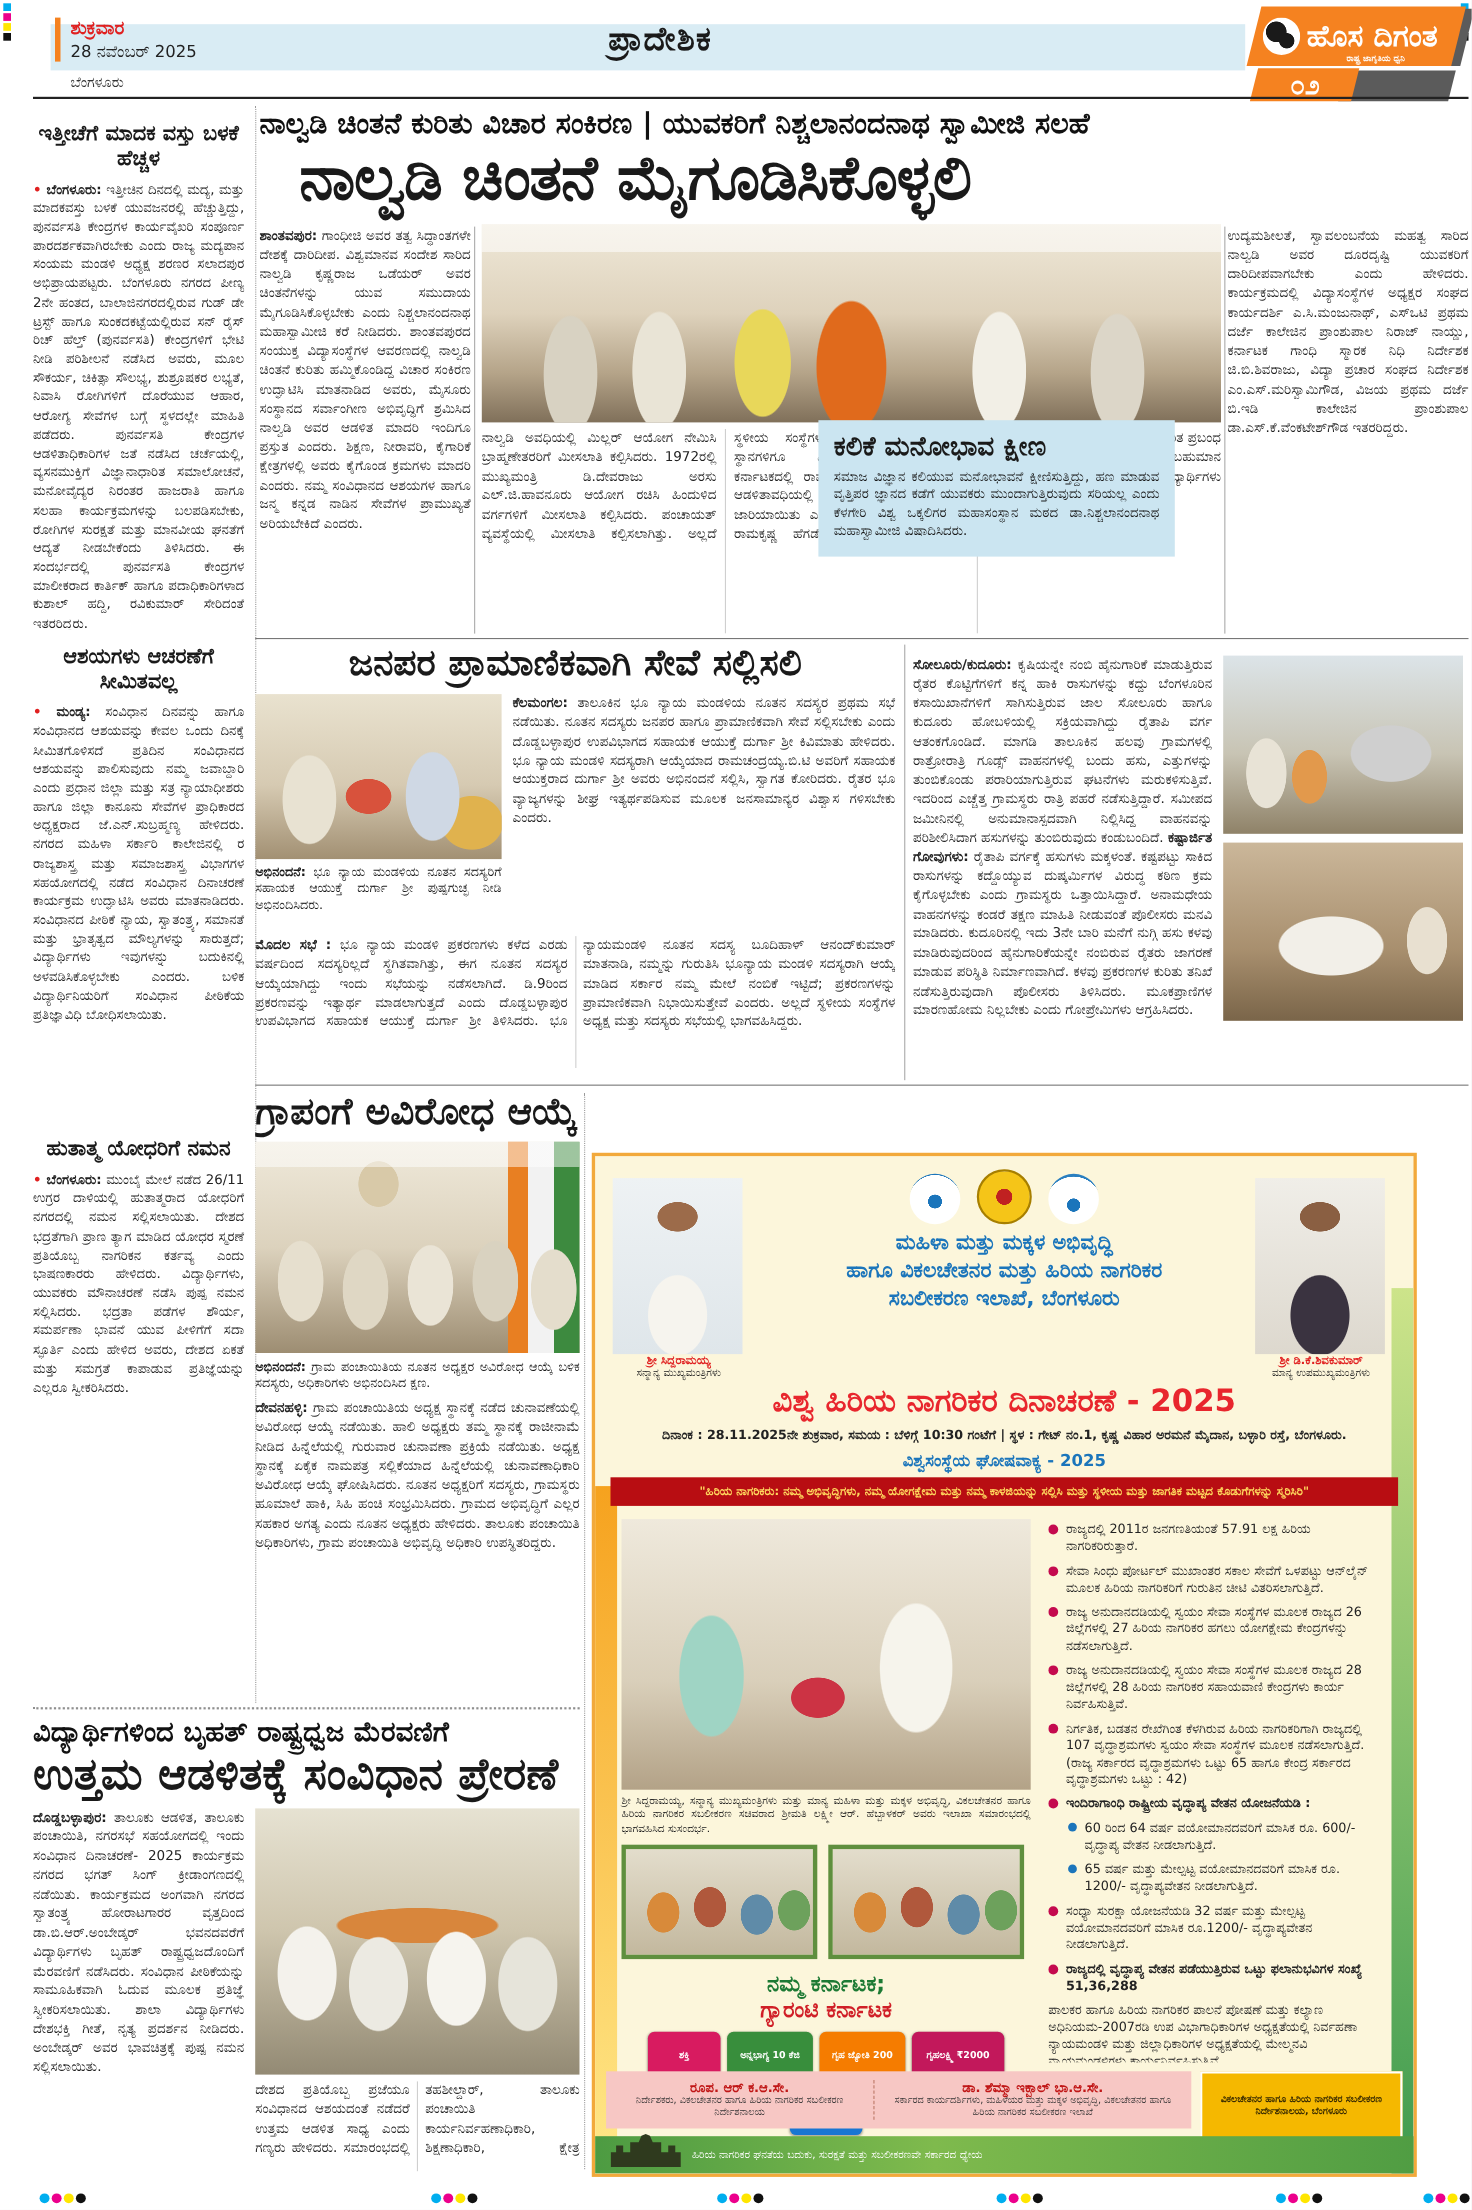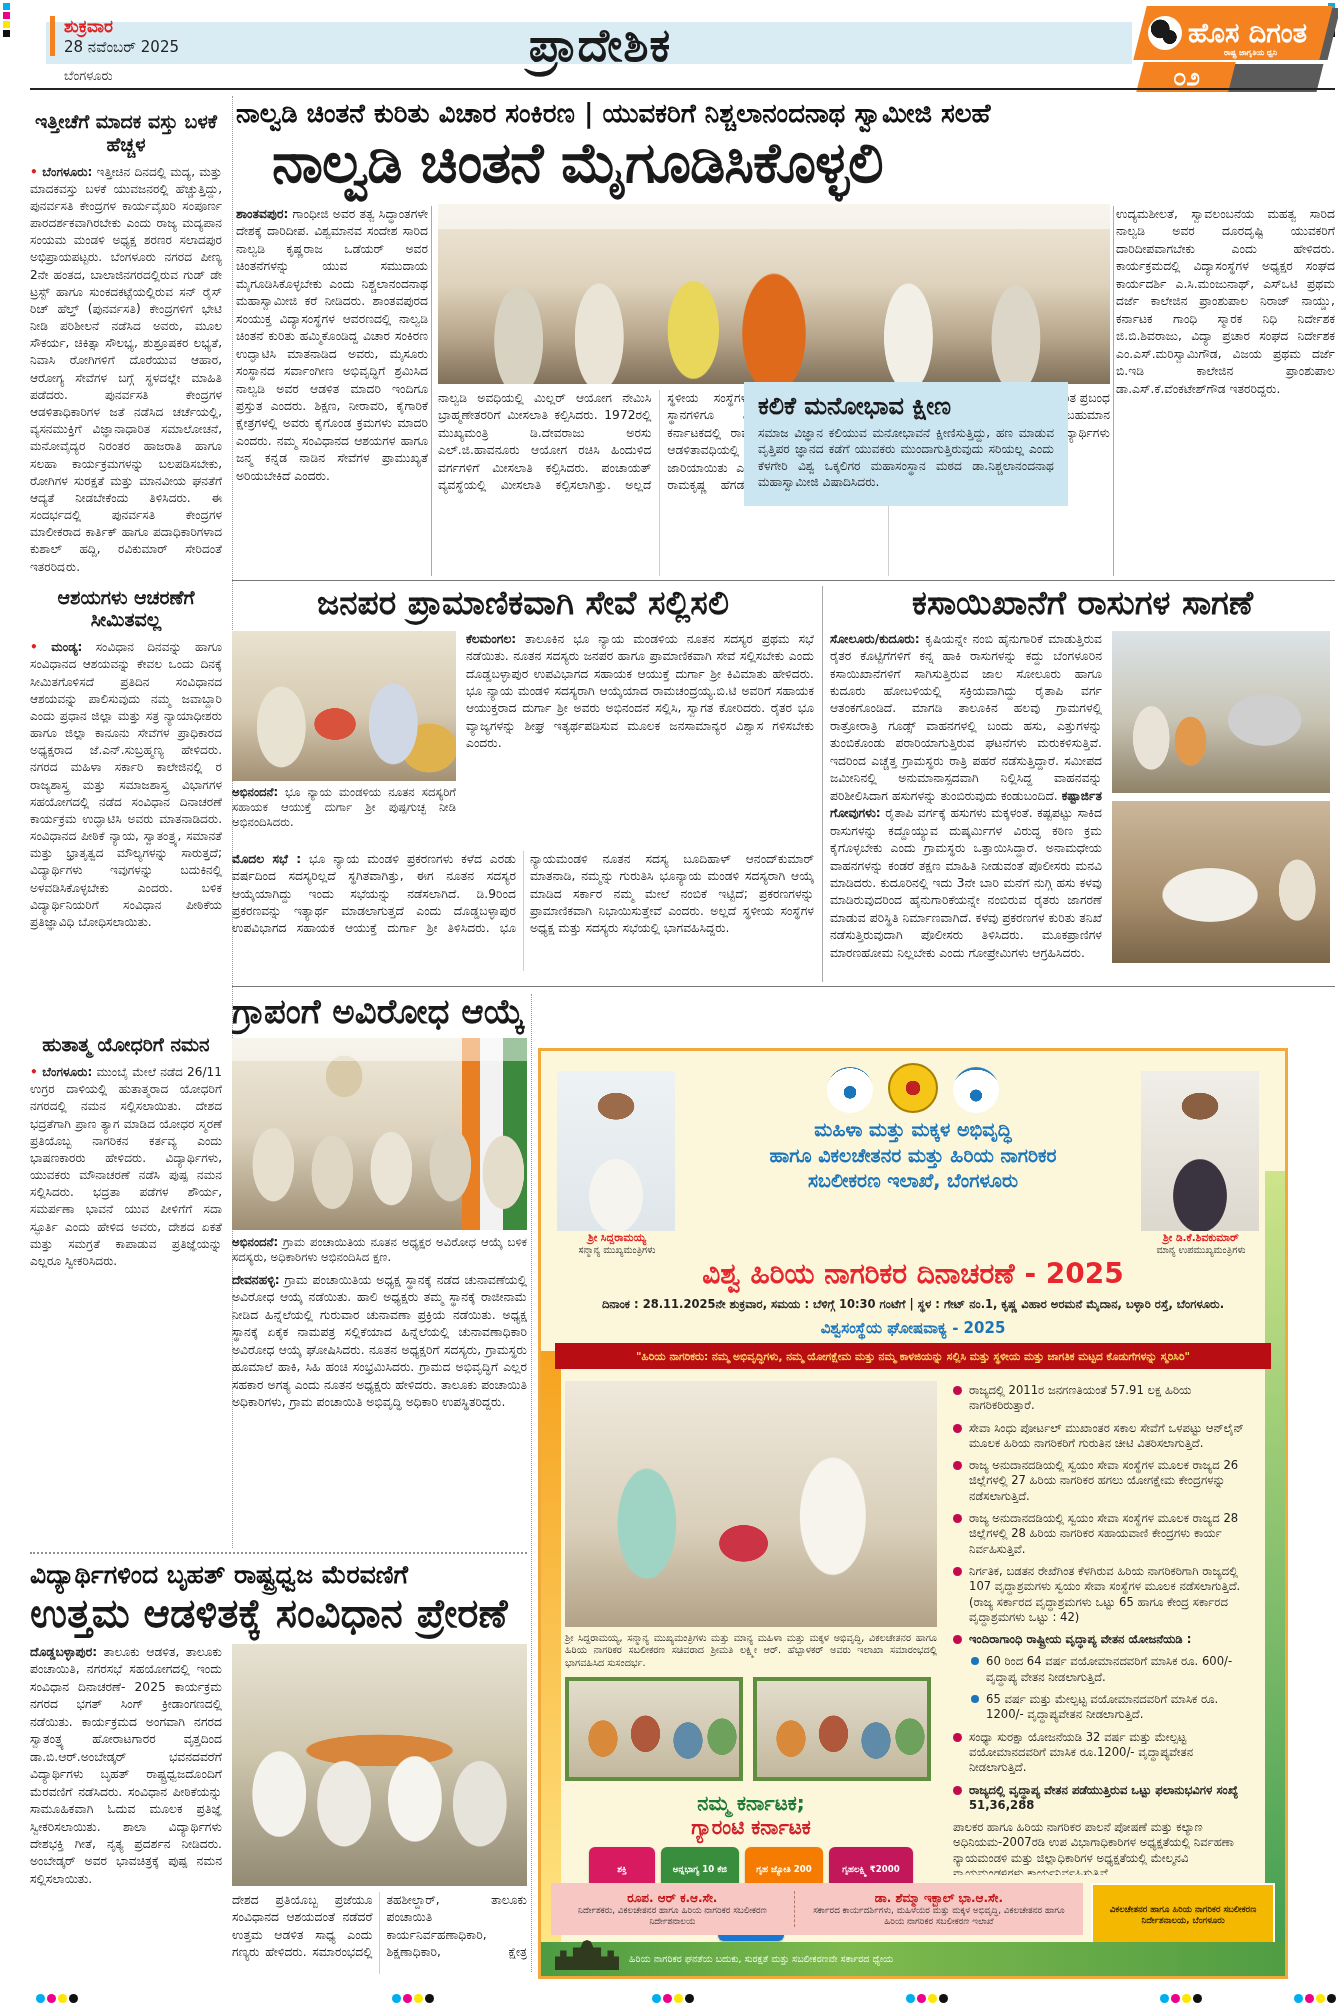--- a/index.html
+++ b/index.html
@@ -7,21 +7,21 @@
         font-family:"DejaVu Sans","Liberation Sans",sans-serif;color:#1a1a1a;overflow:hidden;}
   .abs{position:absolute;}
   .b{font-weight:bold;}
   .just{text-align:justify;text-justify:inter-word;}
   .body-txt{font-size:12.3px;line-height:1.42;color:#222;overflow:hidden;}
   .dateline{font-weight:bold;}
   .center{text-align:center;}
   .clip{overflow:hidden;}
   
   .band{background:#D9ECF4;}
-  .section-title{font-size:46px;font-weight:bold;letter-spacing:1px;}
+  .section-title{font-size:30px;font-weight:bold;letter-spacing:1px;}
   .dateblock{border-left:5px solid #F58220;padding-left:9px;}
   .weekday{color:#E02020;font-weight:bold;font-size:17px;}
   .hdate{font-size:15px;color:#222;margin-top:2px;}
   .hcity{font-size:13px;color:#333;}
   .skew{transform:skewX(-14deg);}
   .unskew{transform:skewX(14deg);}
   .logo-main{background:#F58220;}
   .logo-shadow{background:#5b5b5b;}
   .logo-eye{width:34px;height:34px;border-radius:50%;background:
      radial-gradient(circle at 36% 38%, #1a1a1a 0 30%, transparent 32%),
@@ -259,21 +259,20 @@
     </div>
     <div class="body-txt just cols2" style="margin-top:8px;height:120px;">
       <span class="b">ಮೊದಲ ಸಭೆ :</span>
       <span>ಭೂ ನ್ಯಾಯ ಮಂಡಳಿ ಪ್ರಕರಣಗಳು ಕಳೆದ ಎರಡು ವರ್ಷದಿಂದ ಸದಸ್ಯರಿಲ್ಲದೆ ಸ್ಥಗಿತವಾಗಿತ್ತು, ಈಗ ನೂತನ ಸದಸ್ಯರ ಆಯ್ಕೆಯಾಗಿದ್ದು ಇಂದು ಸಭೆಯನ್ನು ನಡೆಸಲಾಗಿದೆ. ಡಿ.9ರಿಂದ ಪ್ರಕರಣವನ್ನು ಇತ್ಯಾರ್ಥ ಮಾಡಲಾಗುತ್ತದೆ ಎಂದು ದೊಡ್ಡಬಳ್ಳಾಪುರ ಉಪವಿಭಾಗದ ಸಹಾಯಕ ಆಯುಕ್ತೆ ದುರ್ಗಾ ಶ್ರೀ ತಿಳಿಸಿದರು. ಭೂ ನ್ಯಾಯಮಂಡಳಿ ನೂತನ ಸದಸ್ಯ ಬೂದಿಹಾಳ್ ಆನಂದ್‌ಕುಮಾರ್ ಮಾತನಾಡಿ, ನಮ್ಮನ್ನು ಗುರುತಿಸಿ ಭೂನ್ಯಾಯ ಮಂಡಳಿ ಸದಸ್ಯರಾಗಿ ಆಯ್ಕೆ ಮಾಡಿದ ಸರ್ಕಾರ ನಮ್ಮ ಮೇಲೆ ನಂಬಿಕೆ ಇಟ್ಟಿದೆ; ಪ್ರಕರಣಗಳನ್ನು ಪ್ರಾಮಾಣಿಕವಾಗಿ ನಿಭಾಯಿಸುತ್ತೇವೆ ಎಂದರು. ಅಲ್ಲದೆ ಸ್ಥಳೀಯ ಸಂಸ್ಥೆಗಳ ಅಧ್ಯಕ್ಷ ಮತ್ತು ಸದಸ್ಯರು ಸಭೆಯಲ್ಲಿ ಭಾಗವಹಿಸಿದ್ದರು.</span>
     </div>
   </div>
 
   <div class="abs vline" style="left:822px;top:586px;height:396px;"></div>
 
   <div class="abs clip" style="left:830px;top:586px;width:505px;height:396px;">
-    <div class="headline-l center">ಕಸಾಯಿಖಾನೆಗೆ ರಾಸುಗಳ ಸಾಗಣೆ</div>
     <div style="display:flex;gap:10px;margin-top:10px;">
       <div class="body-txt just" style="width:272px;height:340px;">
         <span class="dateline">ಸೋಲೂರು/ಕುದೂರು:</span>
         <span>ಕೃಷಿಯನ್ನೇ ನಂಬಿ ಹೈನುಗಾರಿಕೆ ಮಾಡುತ್ತಿರುವ ರೈತರ ಕೊಟ್ಟಿಗೆಗಳಿಗೆ ಕನ್ನ ಹಾಕಿ ರಾಸುಗಳನ್ನು ಕದ್ದು ಬೆಂಗಳೂರಿನ ಕಸಾಯಿಖಾನೆಗಳಿಗೆ ಸಾಗಿಸುತ್ತಿರುವ ಜಾಲ ಸೋಲೂರು ಹಾಗೂ ಕುದೂರು ಹೋಬಳಿಯಲ್ಲಿ ಸಕ್ರಿಯವಾಗಿದ್ದು ರೈತಾಪಿ ವರ್ಗ ಆತಂಕಗೊಂಡಿದೆ. ಮಾಗಡಿ ತಾಲೂಕಿನ ಹಲವು ಗ್ರಾಮಗಳಲ್ಲಿ ರಾತ್ರೋರಾತ್ರಿ ಗೂಡ್ಸ್ ವಾಹನಗಳಲ್ಲಿ ಬಂದು ಹಸು, ಎತ್ತುಗಳನ್ನು ತುಂಬಿಕೊಂಡು ಪರಾರಿಯಾಗುತ್ತಿರುವ ಘಟನೆಗಳು ಮರುಕಳಿಸುತ್ತಿವೆ. ಇದರಿಂದ ಎಚ್ಚೆತ್ತ ಗ್ರಾಮಸ್ಥರು ರಾತ್ರಿ ಪಹರೆ ನಡೆಸುತ್ತಿದ್ದಾರೆ. ಸಮೀಪದ ಜಮೀನಿನಲ್ಲಿ ಅನುಮಾನಾಸ್ಪದವಾಗಿ ನಿಲ್ಲಿಸಿದ್ದ ವಾಹನವನ್ನು ಪರಿಶೀಲಿಸಿದಾಗ ಹಸುಗಳನ್ನು ತುಂಬಿರುವುದು ಕಂಡುಬಂದಿದೆ.</span>
         <span class="b">ಕಷ್ಟಾರ್ಜಿತ ಗೋವುಗಳು:</span>
         <span>ರೈತಾಪಿ ವರ್ಗಕ್ಕೆ ಹಸುಗಳು ಮಕ್ಕಳಂತೆ. ಕಷ್ಟಪಟ್ಟು ಸಾಕಿದ ರಾಸುಗಳನ್ನು ಕದ್ದೊಯ್ಯುವ ದುಷ್ಕರ್ಮಿಗಳ ವಿರುದ್ಧ ಕಠಿಣ ಕ್ರಮ ಕೈಗೊಳ್ಳಬೇಕು ಎಂದು ಗ್ರಾಮಸ್ಥರು ಒತ್ತಾಯಿಸಿದ್ದಾರೆ. ಅನಾಮಧೇಯ ವಾಹನಗಳನ್ನು ಕಂಡರೆ ತಕ್ಷಣ ಮಾಹಿತಿ ನೀಡುವಂತೆ ಪೊಲೀಸರು ಮನವಿ ಮಾಡಿದರು. ಕುದೂರಿನಲ್ಲಿ ಇದು 3ನೇ ಬಾರಿ ಮನೆಗೆ ನುಗ್ಗಿ ಹಸು ಕಳವು ಮಾಡಿರುವುದರಿಂದ ಹೈನುಗಾರಿಕೆಯನ್ನೇ ನಂಬಿರುವ ರೈತರು ಜಾಗರಣೆ ಮಾಡುವ ಪರಿಸ್ಥಿತಿ ನಿರ್ಮಾಣವಾಗಿದೆ. ಕಳವು ಪ್ರಕರಣಗಳ ಕುರಿತು ತನಿಖೆ ನಡೆಸುತ್ತಿರುವುದಾಗಿ ಪೊಲೀಸರು ತಿಳಿಸಿದರು. ಮೂಕಪ್ರಾಣಿಗಳ ಮಾರಣಹೋಮ ನಿಲ್ಲಬೇಕು ಎಂದು ಗೋಪ್ರೇಮಿಗಳು ಆಗ್ರಹಿಸಿದರು.</span>
       </div>
       <div style="width:218px;flex:0 0 auto;">
         <div class="ph ph-truck" style="width:218px;height:162px;"></div>
         <div class="ph ph-cow" style="width:218px;height:162px;margin-top:8px;"></div>

